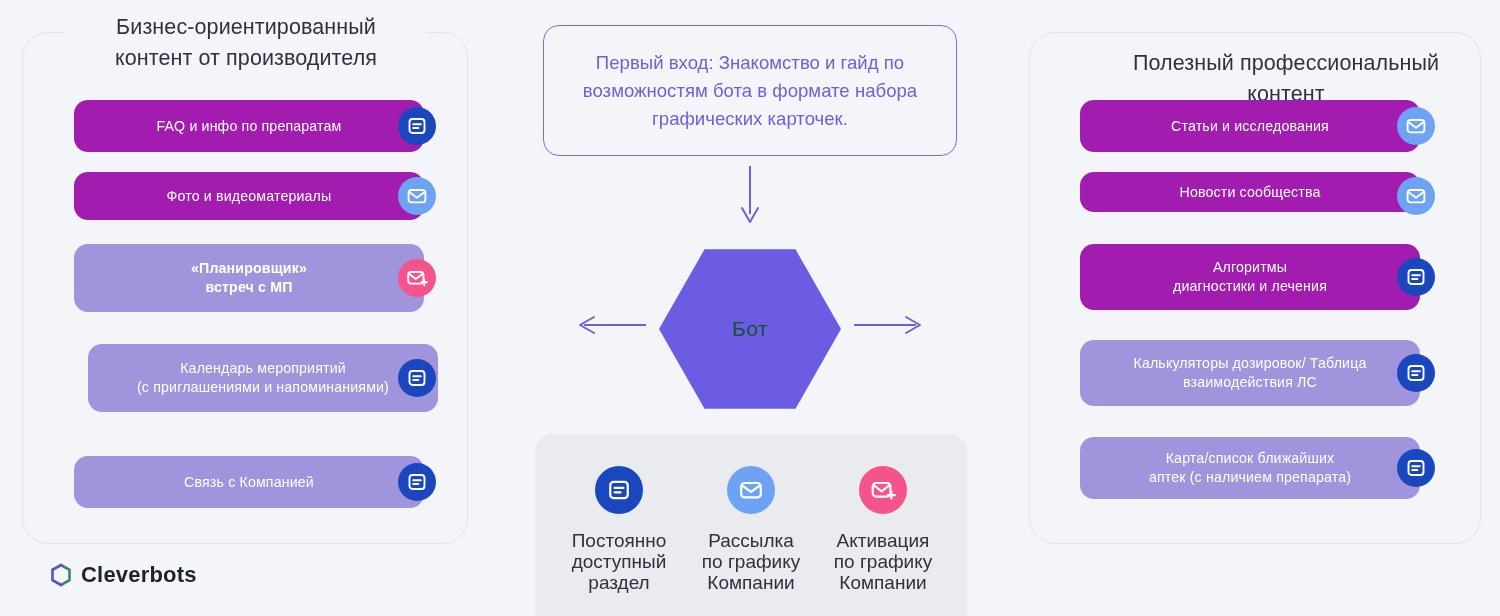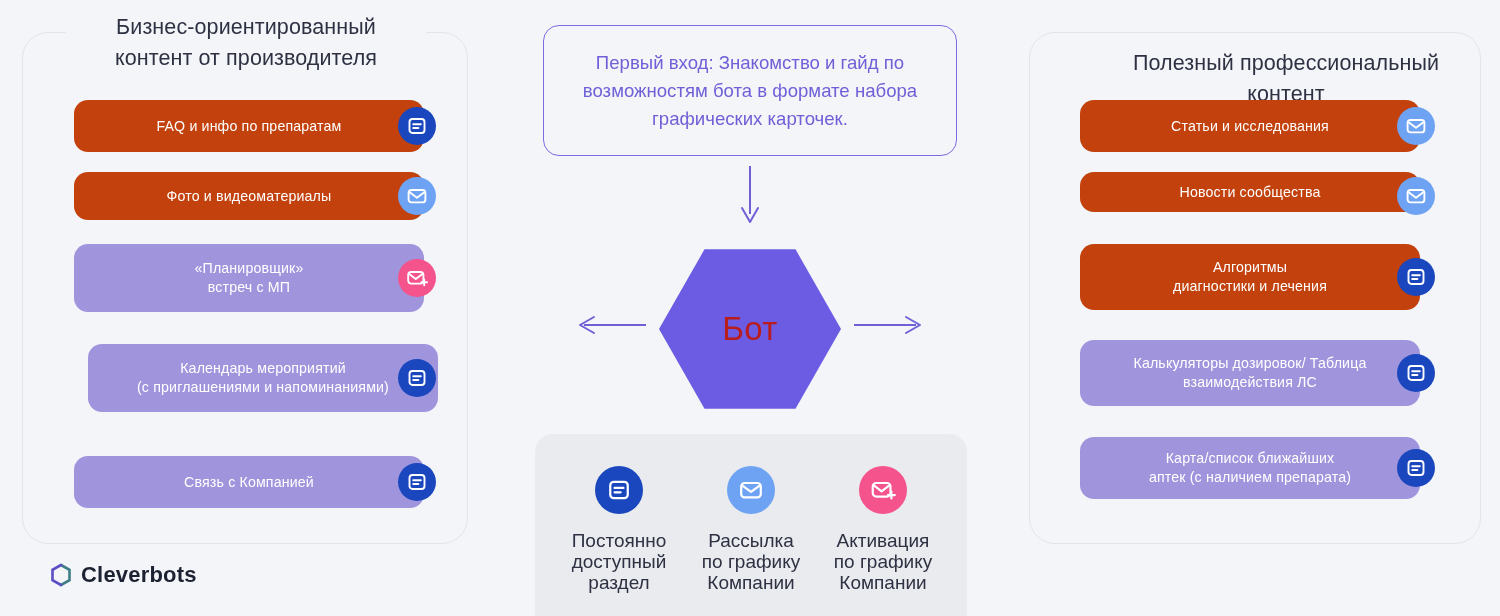--- a/index.html
+++ b/index.html
@@ -51,21 +51,21 @@
     justify-content: center;
     border-radius: 14px;
     padding: 0 44px;
     text-align: center;
     color: #ffffff;
     font-size: 14.2px;
     line-height: 19px;
     white-space: pre-line;
     letter-spacing: 0.15px;
   }
-  .row.dark     { background: #c2410c; }
+  .row.dark     { background: #a21caf; }
   .row.lavender { background: #a095dd; }
 
   
   .badge {
     position: absolute;
     border-radius: 50%;
     display: flex;
     align-items: center;
     justify-content: center;
   }
@@ -103,21 +103,21 @@
   }
   #hexagon .hex-shape {
     position: absolute; inset: 0;
     background: #6c5ce4;
     clip-path: polygon(25% 2%, 75% 2%, 100% 50%, 75% 98%, 25% 98%, 0% 50%);
     border-radius: 18px;
   }
   #hex-label {
     position: absolute; inset: 0;
     display: flex; align-items: center; justify-content: center;
-    color: #b91c1c; font-size: 33px; letter-spacing: 0.4px;
+    color: #14532d; font-size: 21px; letter-spacing: 0.4px;
   }
 
   #arrow-left  { position: absolute; left: 578px; top: 312px; width: 68px; height: 26px; }
   #arrow-right { position: absolute; left: 854px; top: 312px; width: 68px; height: 26px; }
 
   
   #legend {
     position: absolute;
     left: 535px; top: 434px;
     width: 432px; height: 182px;
@@ -177,21 +177,21 @@
       <path d="M8.2 14 H13.4" stroke="#fff" stroke-width="1.9" stroke-linecap="round"></path>
     </svg>
       </div>
       <div class="row dark" style="left: 74px; top: 172px; width: 350px; height: 48px;"><span>Фото и видеоматериалы</span></div>
       <div class="badge sz-lg c-lightblue" style="left: 398px; top: 177px;">
         <svg width="24" height="24" viewBox="0 0 24 24">
       <rect x="3.6" y="6" width="16.8" height="12.4" rx="3" fill="none" stroke="#fff" stroke-width="1.9"></rect>
       <path d="M4.6 8.2 L12 13.7 L19.4 8.2" fill="none" stroke="#fff" stroke-width="1.9" stroke-linecap="round" stroke-linejoin="round"></path>
     </svg>
       </div>
-      <div class="row lavender" style="left: 74px; top: 244px; width: 350px; height: 68px;"><span>«Планировщик»
+      <div class="row lavender" style="left: 74px; top: 244px; width: 350px; height: 68px; font-weight: bold;"><span>«Планировщик»
 встреч с МП</span></div>
       <div class="badge sz-lg c-pink" style="left: 398px; top: 259px;">
         <svg width="24" height="24" viewBox="0 0 24 24">
     <rect x="3.2" y="6" width="15.2" height="11.6" rx="3" fill="none" stroke="#fff" stroke-width="1.9"></rect>
     <path d="M4.2 8.1 L10.8 13.1 L17.4 8.1" fill="none" stroke="#fff" stroke-width="1.9" stroke-linecap="round" stroke-linejoin="round"></path>
     <path d="M19.2 13.4 V19.2 M16.3 16.3 H22.1" stroke="#fff" stroke-width="1.9" stroke-linecap="round"></path>
   </svg>
       </div>
       <div class="row lavender" style="left: 74px; top: 344px; width: 350px; height: 68px; margin-left: 14px;"><span>Календарь мероприятий
 (с приглашениями и напоминаниями)</span></div>

